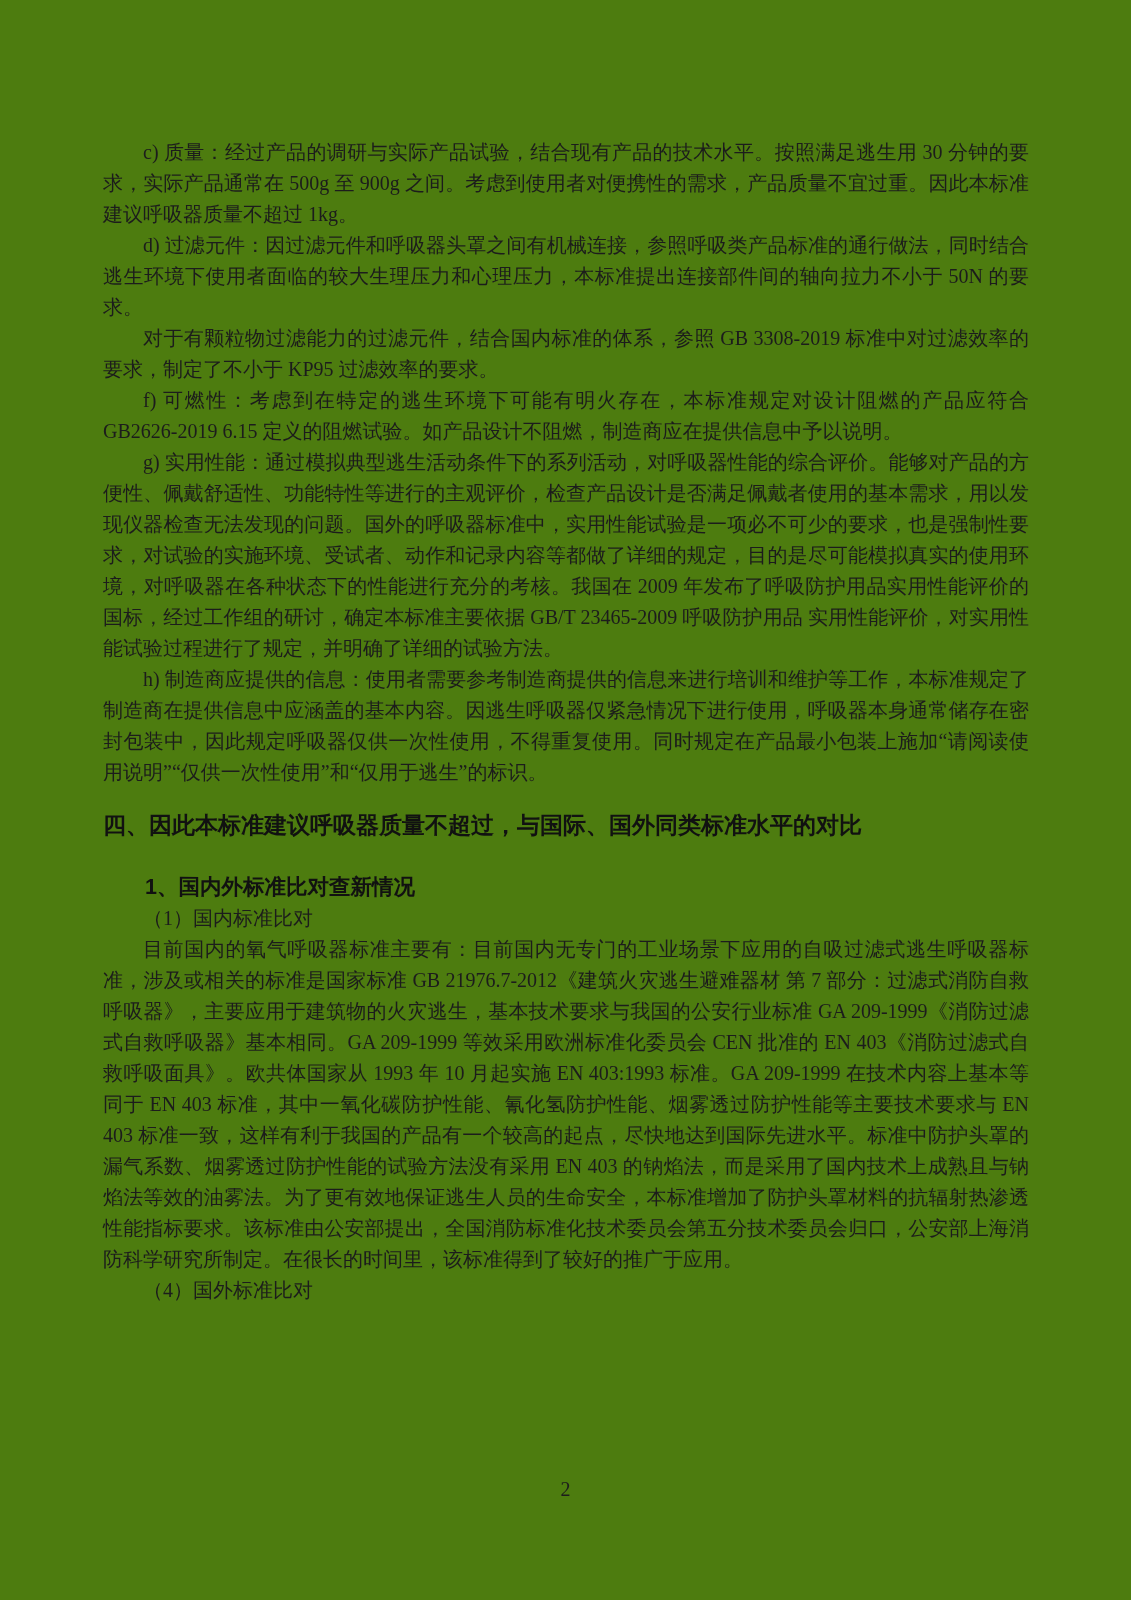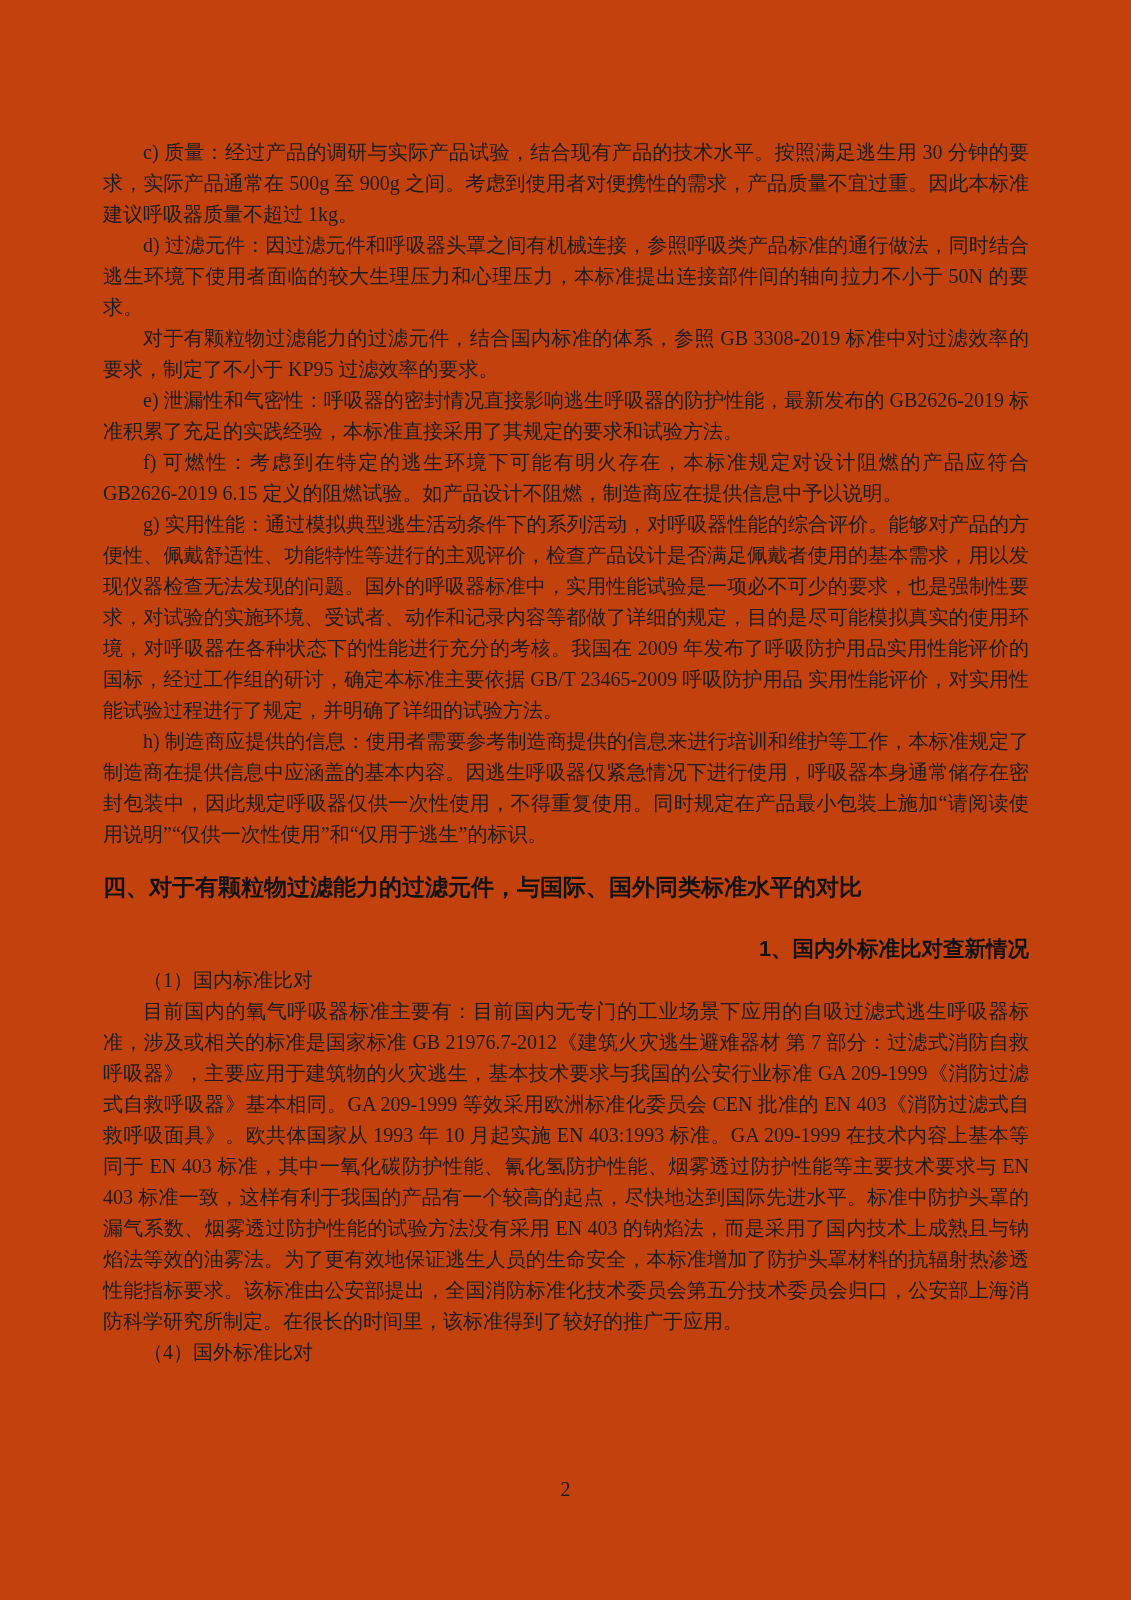--- a/index.html
+++ b/index.html
@@ -1,21 +1,21 @@
 <!DOCTYPE html>
 <html><head>
 <meta charset="utf-8">
 <style>
   html, body { margin: 0; padding: 0; background: #e8e8e8; }
   .page {
     position: relative;
     width: 1131px;
     height: 1600px;
     margin: 0 auto;
-    background: #c2410c;
+    background: #4d7c0f;
     color: #1c1c1c;
     font-family: "Liberation Serif", "DejaVu Serif", serif;
     overflow: hidden;
   }
   .content {
     position: absolute;
     left: 103px;
     top: 137px;
     width: 926px;
   }
@@ -34,44 +34,42 @@
     margin: 21px 0 0 0;
     color: #111;
   }
   h2.subsec {
     font-family: "Liberation Sans", "DejaVu Sans", sans-serif;
     font-size: 21.5px;
     line-height: 31px;
     font-weight: 700;
     margin: 31px 0 0 42px;
     color: #111;
-    text-align: right;
   }
   .footer-pagenum {
     position: absolute;
     left: 0;
     top: 1476px;
     width: 100%;
     text-align: center;
     font-size: 20px;
     line-height: 26px;
   }
 </style>
 </head>
 <body>
 
 <div class="page">
   <div class="content">
     <p class="body">c) 质量：经过产品的调研与实际产品试验，结合现有产品的技术水平。按照满足逃生用 30 分钟的要求，实际产品通常在 500g 至 900g 之间。考虑到使用者对便携性的需求，产品质量不宜过重。因此本标准建议呼吸器质量不超过 1kg。</p>
     <p class="body">d) 过滤元件：因过滤元件和呼吸器头罩之间有机械连接，参照呼吸类产品标准的通行做法，同时结合逃生环境下使用者面临的较大生理压力和心理压力，本标准提出连接部件间的轴向拉力不小于 50N 的要求。</p>
     <p class="body">对于有颗粒物过滤能力的过滤元件，结合国内标准的体系，参照 GB 3308-2019 标准中对过滤效率的要求，制定了不小于 KP95 过滤效率的要求。</p>
-    <p class="body">e) 泄漏性和气密性：呼吸器的密封情况直接影响逃生呼吸器的防护性能，最新发布的 GB2626-2019 标准积累了充足的实践经验，本标准直接采用了其规定的要求和试验方法。</p>
     <p class="body">f) 可燃性：考虑到在特定的逃生环境下可能有明火存在，本标准规定对设计阻燃的产品应符合 GB2626-2019 6.15 定义的阻燃试验。如产品设计不阻燃，制造商应在提供信息中予以说明。</p>
     <p class="body">g) 实用性能：通过模拟典型逃生活动条件下的系列活动，对呼吸器性能的综合评价。能够对产品的方便性、佩戴舒适性、功能特性等进行的主观评价，检查产品设计是否满足佩戴者使用的基本需求，用以发现仪器检查无法发现的问题。国外的呼吸器标准中，实用性能试验是一项必不可少的要求，也是强制性要求，对试验的实施环境、受试者、动作和记录内容等都做了详细的规定，目的是尽可能模拟真实的使用环境，对呼吸器在各种状态下的性能进行充分的考核。我国在 2009 年发布了呼吸防护用品实用性能评价的国标，经过工作组的研讨，确定本标准主要依据 GB/T 23465-2009 呼吸防护用品 实用性能评价，对实用性能试验过程进行了规定，并明确了详细的试验方法。</p>
     <p class="body">h) 制造商应提供的信息：使用者需要参考制造商提供的信息来进行培训和维护等工作，本标准规定了制造商在提供信息中应涵盖的基本内容。因逃生呼吸器仅紧急情况下进行使用，呼吸器本身通常储存在密封包装中，因此规定呼吸器仅供一次性使用，不得重复使用。同时规定在产品最小包装上施加“请阅读使用说明”“仅供一次性使用”和“仅用于逃生”的标识。</p>
-    <h1 class="sec">四、对于有颗粒物过滤能力的过滤元件，与国际、国外同类标准水平的对比</h1>
+    <h1 class="sec">四、因此本标准建议呼吸器质量不超过，与国际、国外同类标准水平的对比</h1>
     <h2 class="subsec">1、国内外标准比对查新情况</h2>
     <p class="body">（1）国内标准比对</p>
     <p class="body">目前国内的氧气呼吸器标准主要有：目前国内无专门的工业场景下应用的自吸过滤式逃生呼吸器标准，涉及或相关的标准是国家标准 GB 21976.7-2012《建筑火灾逃生避难器材 第 7 部分：过滤式消防自救呼吸器》，主要应用于建筑物的火灾逃生，基本技术要求与我国的公安行业标准 GA 209-1999《消防过滤式自救呼吸器》基本相同。GA 209-1999 等效采用欧洲标准化委员会 CEN 批准的 EN 403《消防过滤式自救呼吸面具》。欧共体国家从 1993 年 10 月起实施 EN 403:1993 标准。GA 209-1999 在技术内容上基本等同于 EN 403 标准，其中一氧化碳防护性能、氰化氢防护性能、烟雾透过防护性能等主要技术要求与 EN 403 标准一致，这样有利于我国的产品有一个较高的起点，尽快地达到国际先进水平。标准中防护头罩的漏气系数、烟雾透过防护性能的试验方法没有采用 EN 403 的钠焰法，而是采用了国内技术上成熟且与钠焰法等效的油雾法。为了更有效地保证逃生人员的生命安全，本标准增加了防护头罩材料的抗辐射热渗透性能指标要求。该标准由公安部提出，全国消防标准化技术委员会第五分技术委员会归口，公安部上海消防科学研究所制定。在很长的时间里，该标准得到了较好的推广于应用。</p>
     <p class="body">（4）国外标准比对</p>
   </div>
   <div class="footer-pagenum">2</div>
 </div>
 
 </body></html>

